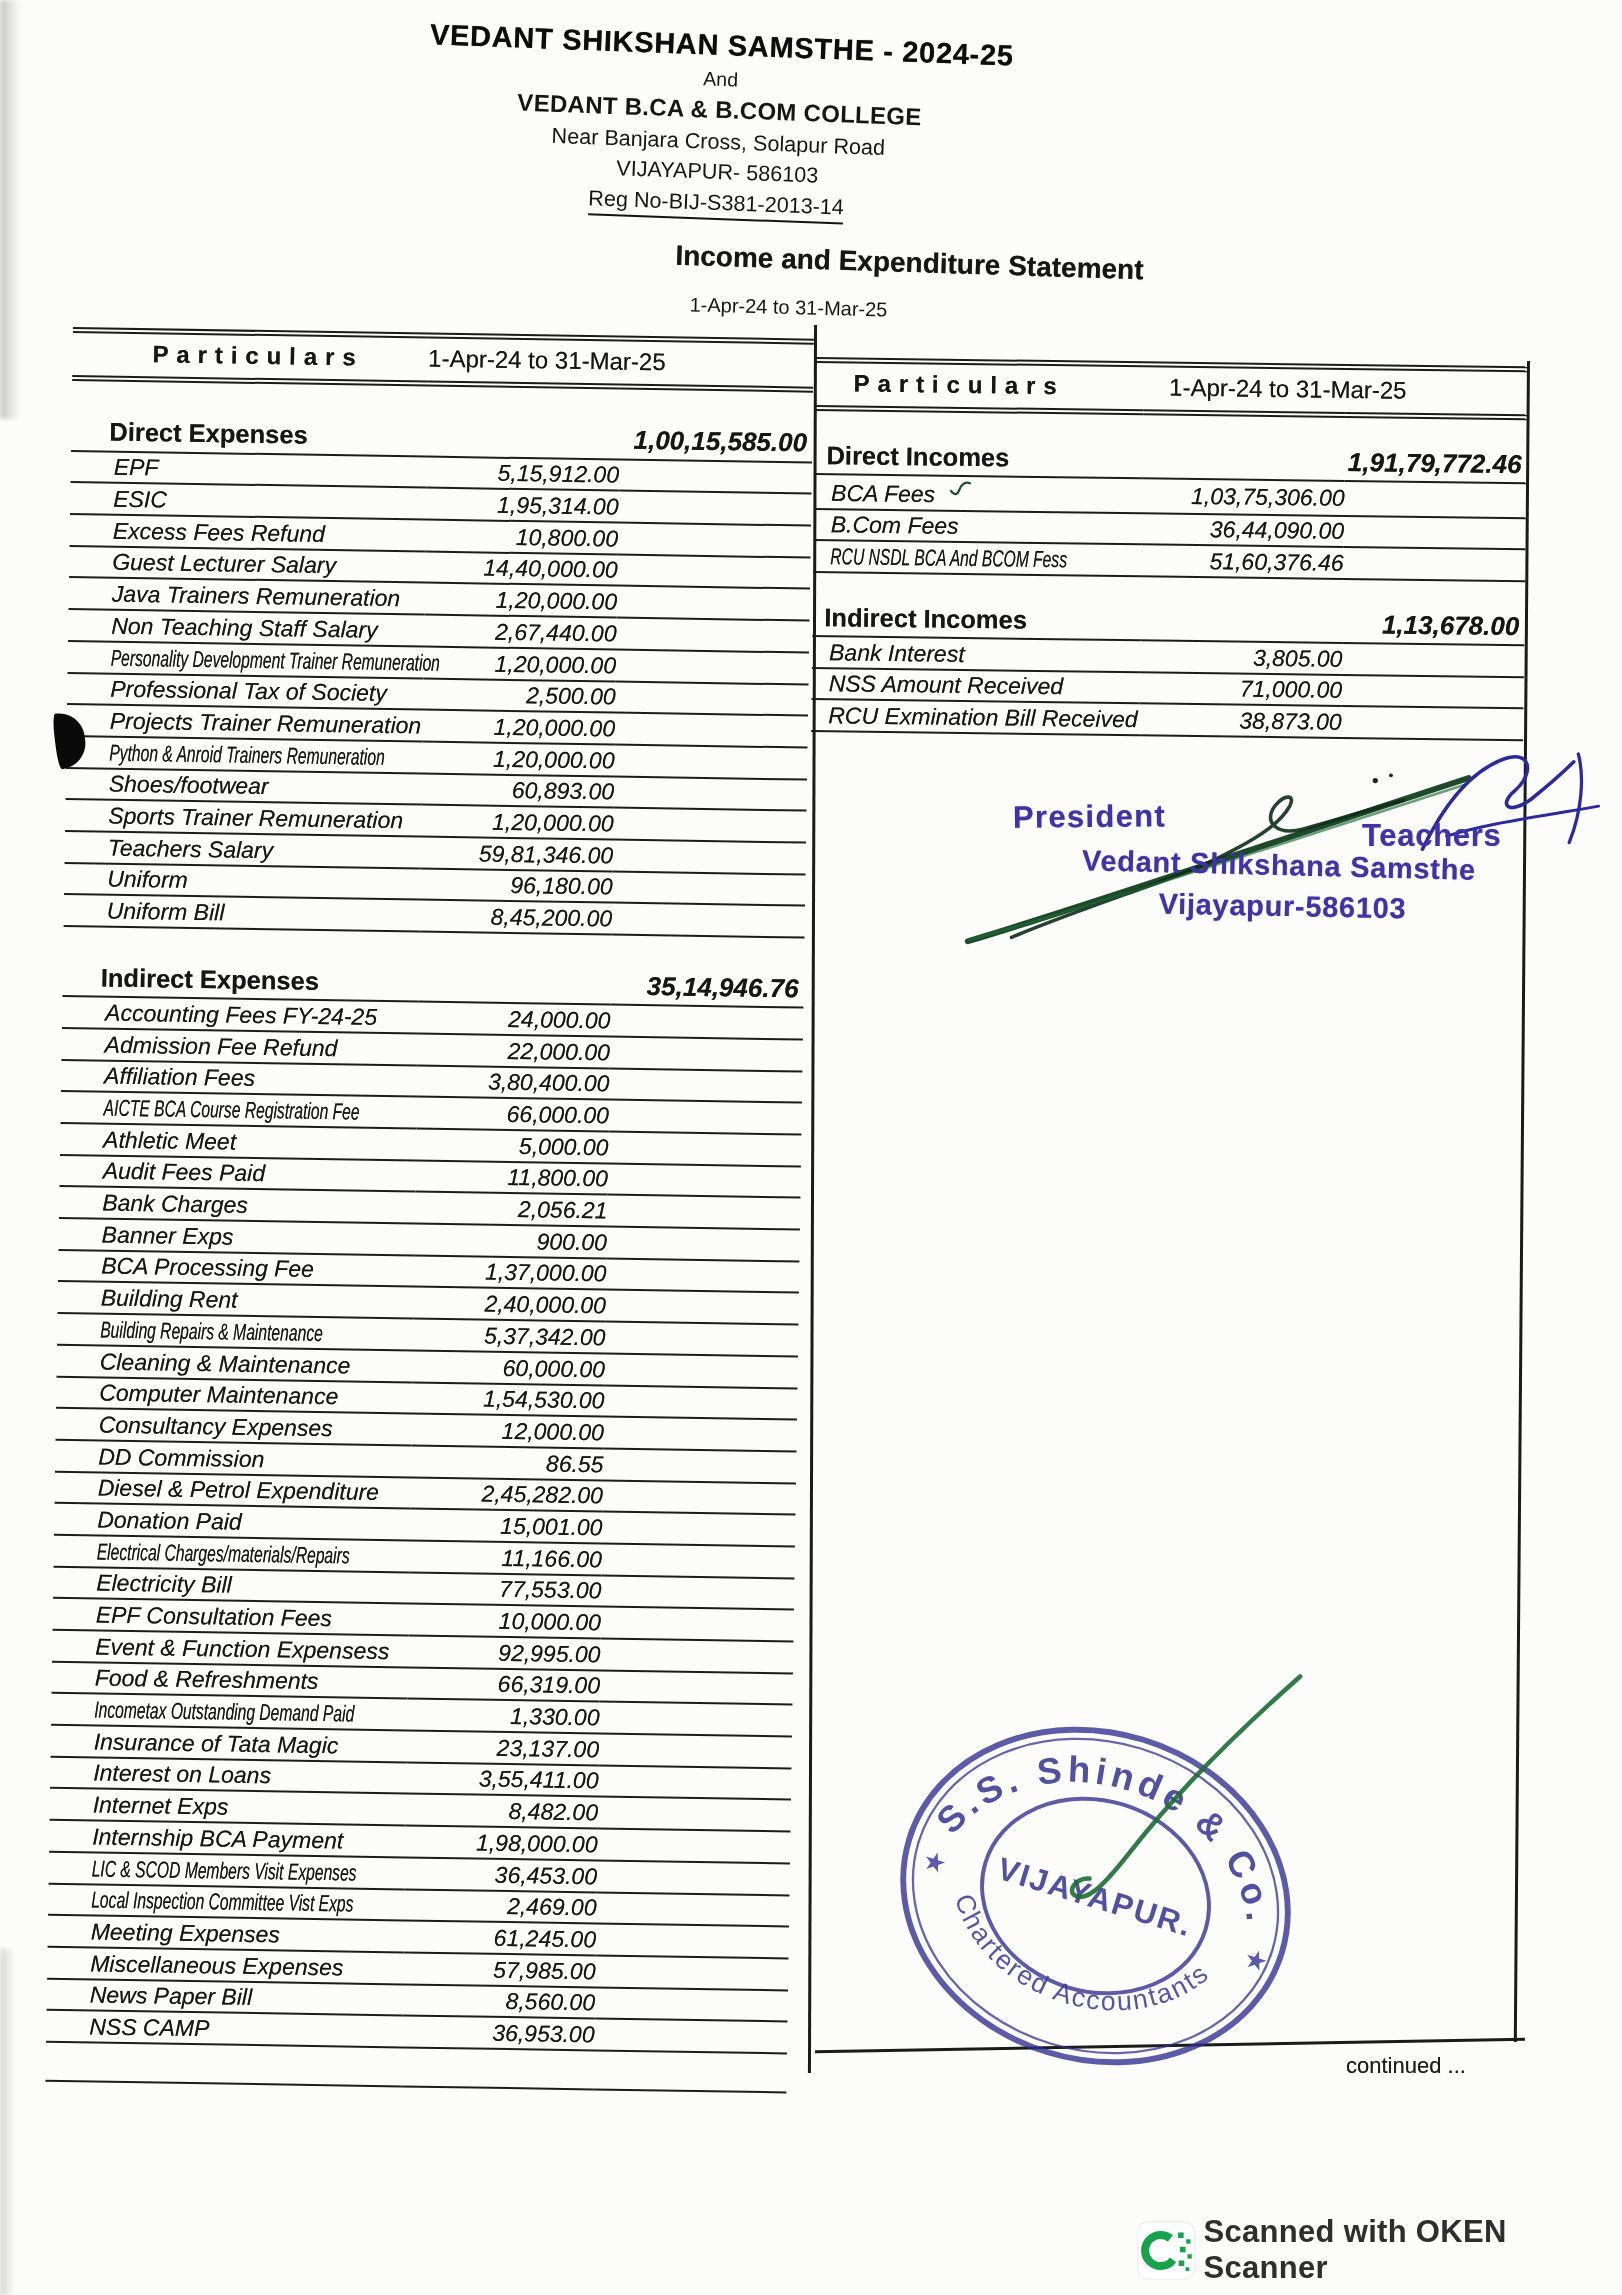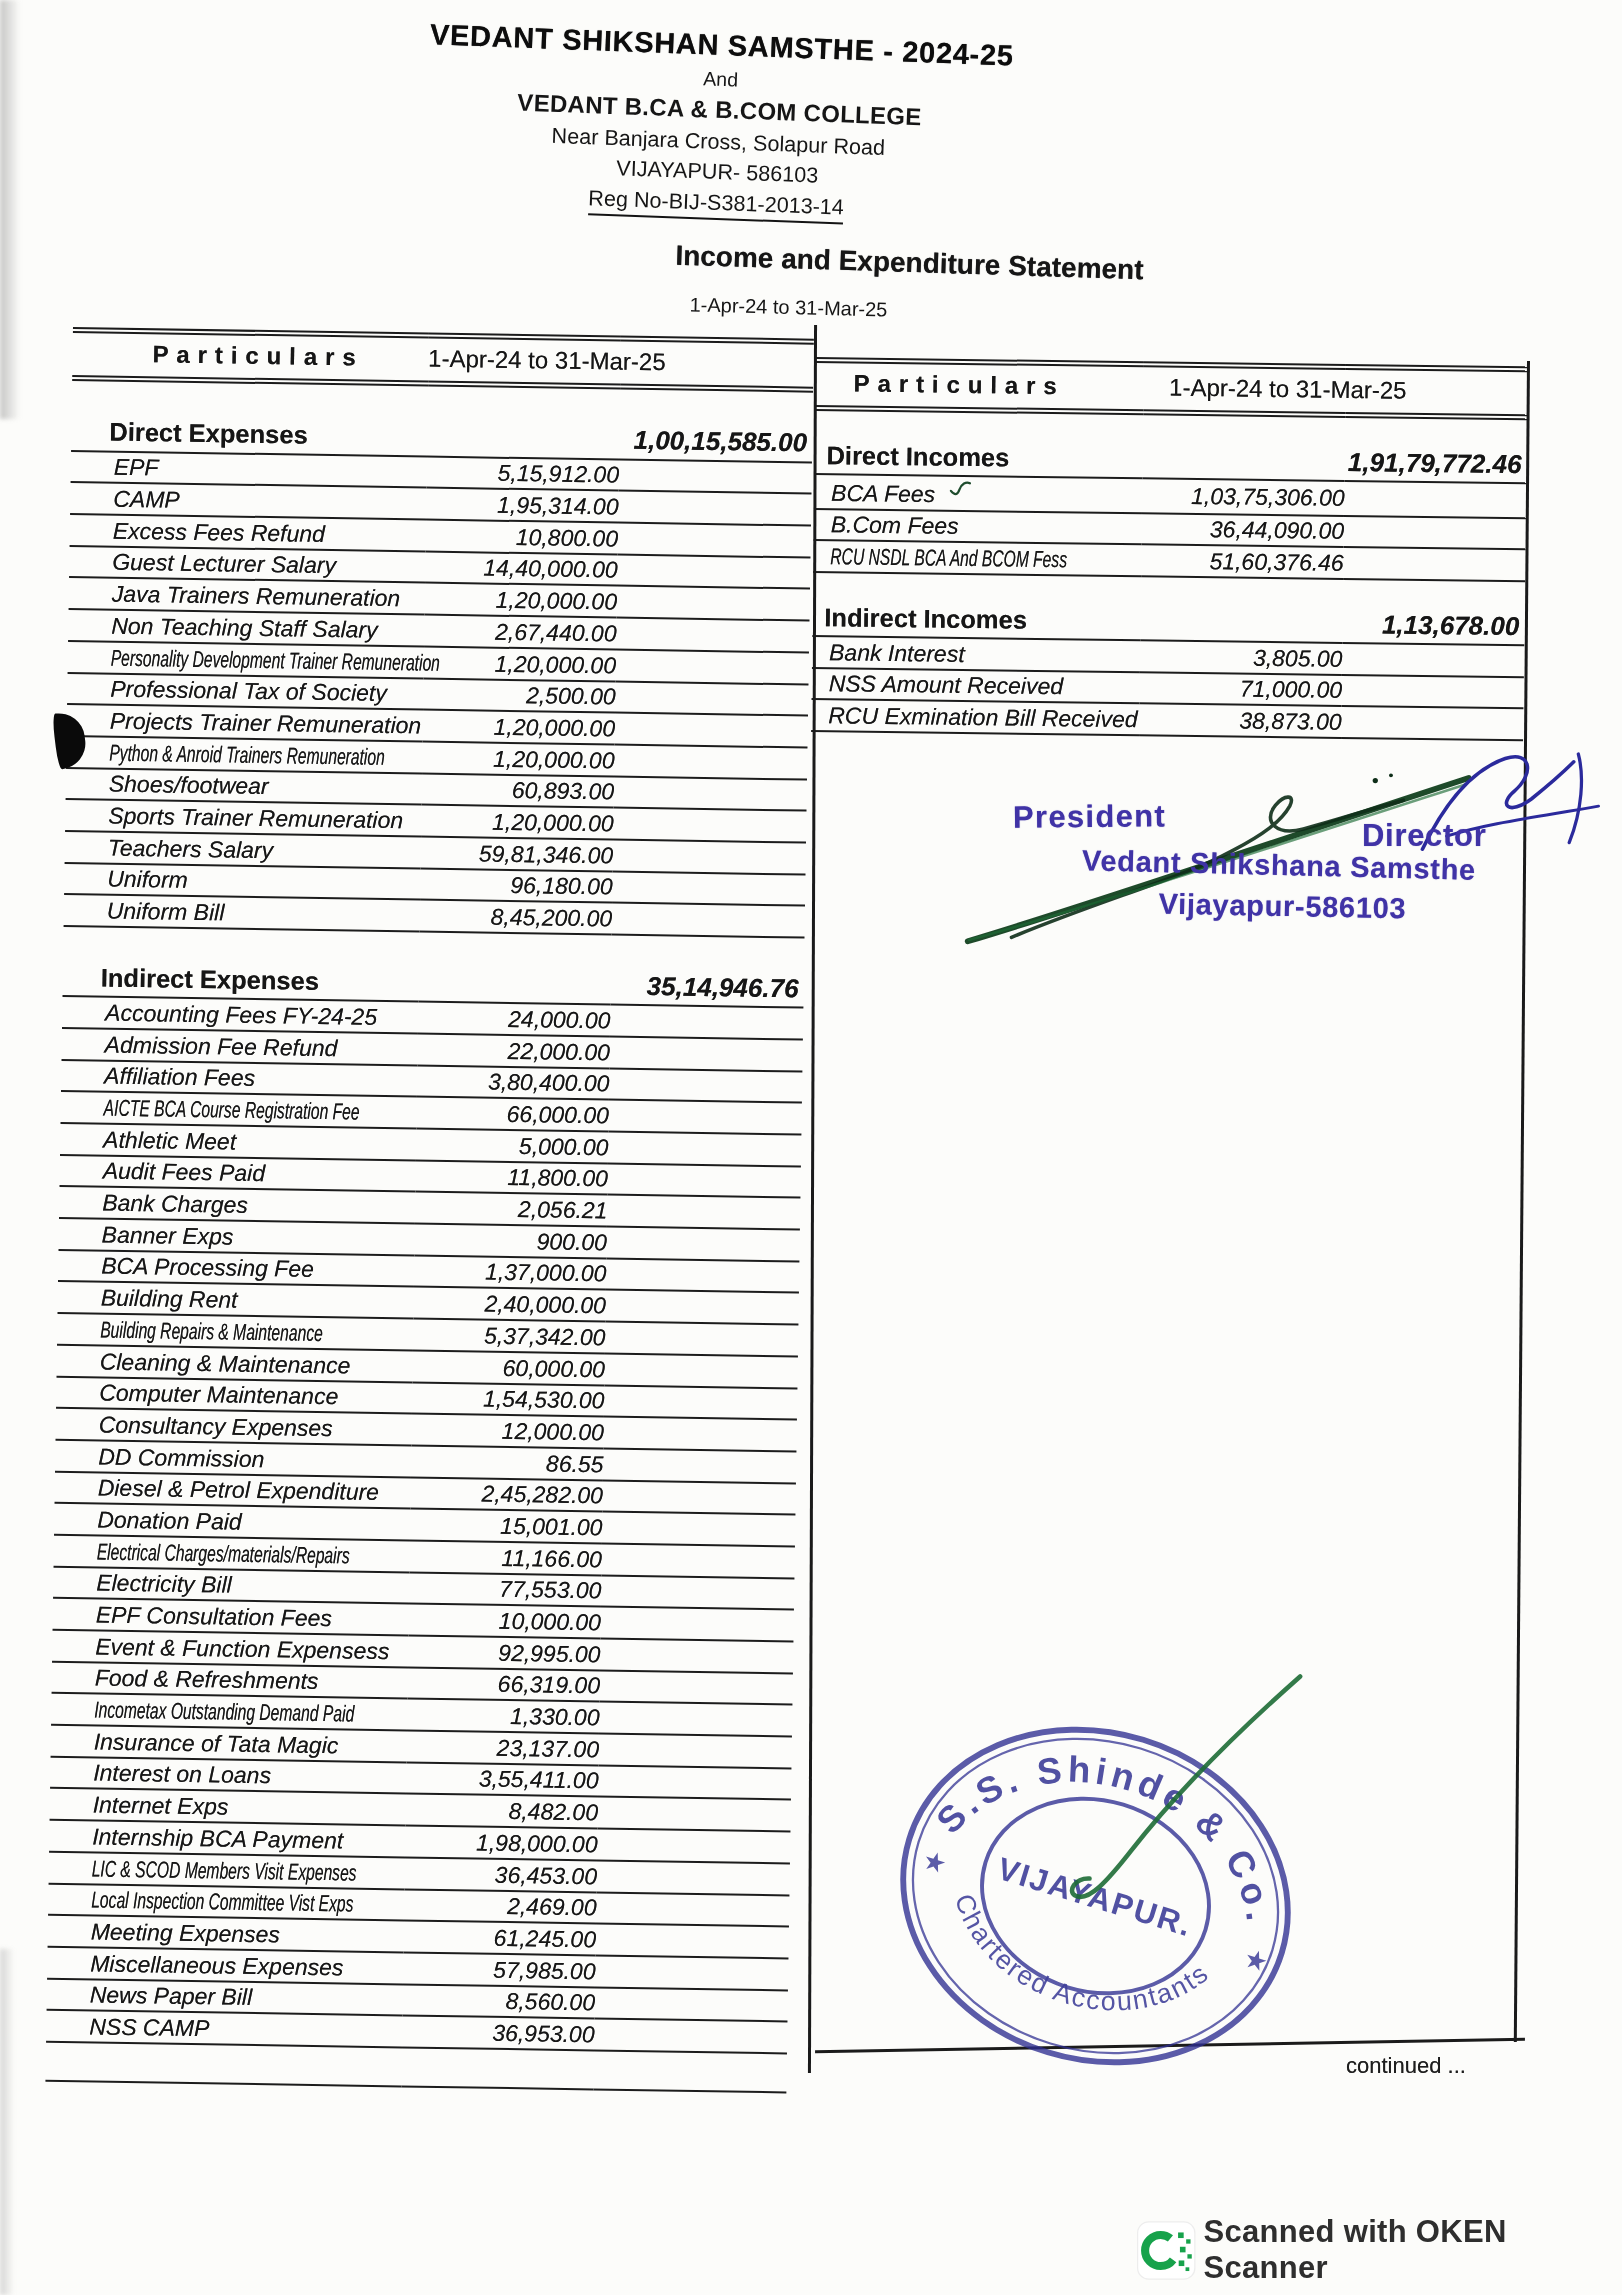--- a/index.html
+++ b/index.html
@@ -121,21 +121,21 @@
         <tr class="sect">
           <td class="c-label">Direct Expenses</td>
           <td class="c-total" colspan="2">1,00,15,585.00</td>
         </tr>
         <tr class="item">
           <td class="c-label"><span>EPF</span></td>
           <td class="c-amount">5,15,912.00</td>
           <td class="c-rest"></td>
         </tr>
         <tr class="item">
-          <td class="c-label"><span>CAMP</span></td>
+          <td class="c-label"><span>ESIC</span></td>
           <td class="c-amount">1,95,314.00</td>
           <td class="c-rest"></td>
         </tr>
         <tr class="item">
           <td class="c-label"><span>Excess Fees Refund</span></td>
           <td class="c-amount">10,800.00</td>
           <td class="c-rest"></td>
         </tr>
         <tr class="item">
           <td class="c-label"><span>Guest Lecturer Salary</span></td>
@@ -448,21 +448,21 @@
     <path d="M 30,300 C 205,252 438,176 790,62" fill="none" stroke="#1d6b35" stroke-width="4" stroke-linecap="round" opacity=".65"></path>
     <circle cx="652" cy="56" r="4" fill="#0e2e18"></circle>
     <circle cx="676" cy="48" r="3" fill="#0e2e18"></circle>
   </svg>
   <svg class="sig" id="director-sig" width="222" height="137" viewBox="0 0 340 210">
     <path d="M 25,172 C 55,110 96,52 152,33 C 192,20 197,56 166,83 C 141,104 157,121 192,95 C 217,75 237,58 257,38" fill="none" stroke="#2b2a9c" stroke-width="5.5" stroke-linecap="round"></path>
     <path d="M 264,26 C 273,60 270,112 250,162" fill="none" stroke="#2b2a9c" stroke-width="5" stroke-linecap="round"></path>
     <path d="M 62,152 C 125,132 205,122 295,106" fill="none" stroke="#2b2a9c" stroke-width="4.5" stroke-linecap="round"></path>
   </svg>
   <div class="stamp-text" id="president-label">President</div>
-  <div class="stamp-text" id="director-label">Director</div>
+  <div class="stamp-text" id="director-label">Teachers</div>
   <div class="stamp-text" id="org-label">Vedant Shikshana Samsthe</div>
   <div class="stamp-text" id="city-label">Vijayapur-586103</div>
 
   <svg id="ca-stamp" width="419" height="366" viewBox="0 0 640 560">
     <ellipse cx="320" cy="280" rx="298" ry="250" fill="none" stroke="#2e2e91" stroke-width="9" opacity=".85"></ellipse>
     <ellipse cx="320" cy="280" rx="283" ry="236" fill="none" stroke="#2e2e91" stroke-width="3.5" opacity=".8"></ellipse>
     <ellipse cx="320" cy="280" rx="176" ry="146" fill="none" stroke="#2e2e91" stroke-width="6" opacity=".85"></ellipse>
     <path id="arc-top" d="M 73,318 A 247,207 0 1 1 567,318" fill="none"></path>
     <path id="arc-bottom" d="M 96,302 A 230,192 0 0 0 544,302" fill="none"></path>
     <text font-family="Liberation Sans, sans-serif" font-size="56" font-weight="bold" fill="#2e2e91" opacity=".9" letter-spacing="7">

